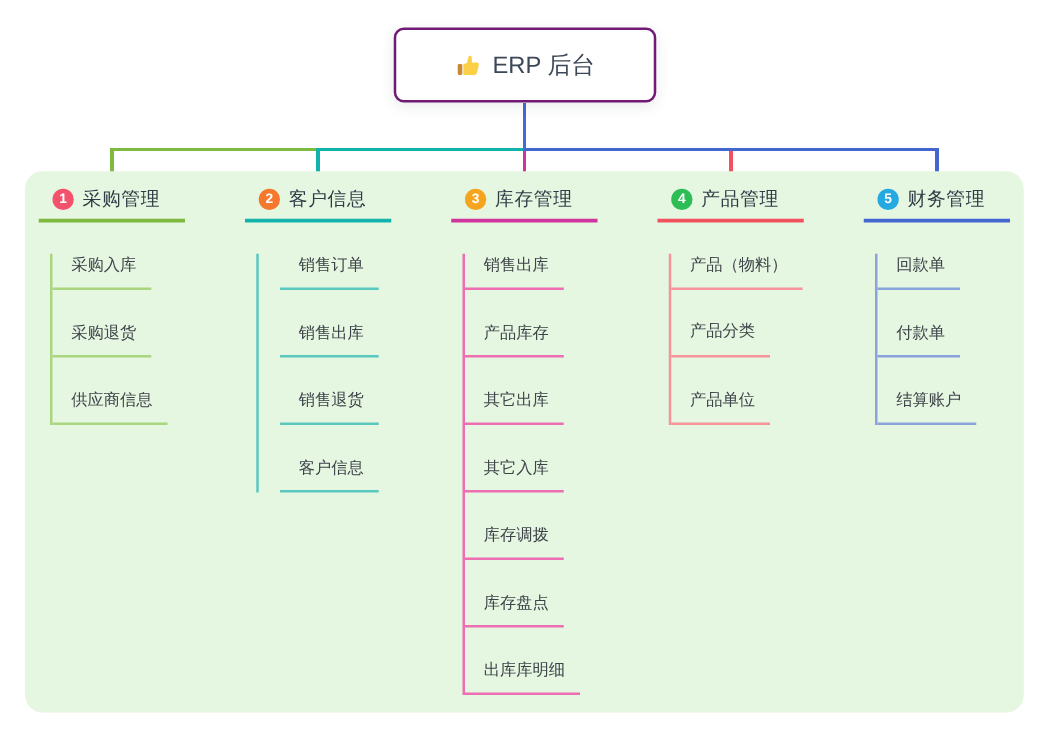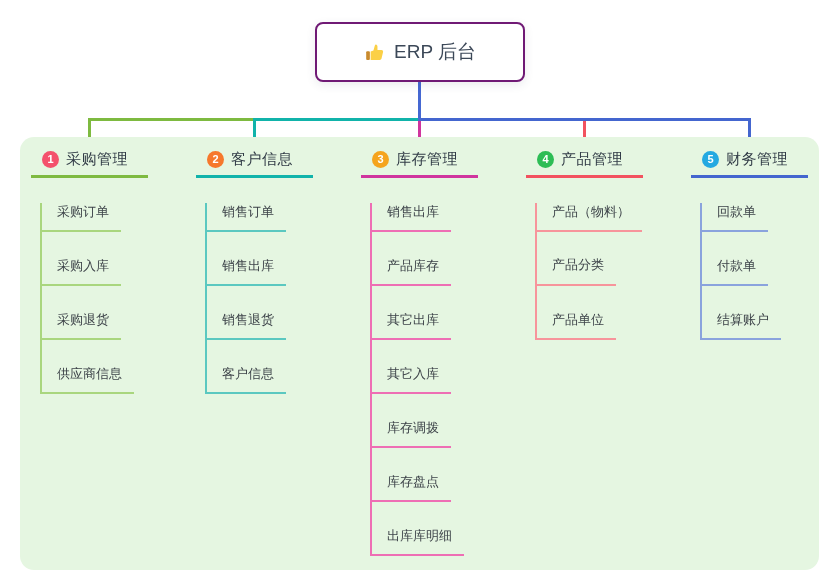--- a/index.html
+++ b/index.html
@@ -65,33 +65,32 @@
     </span>
     <span>ERP 后台</span>
   </div>
 
     <div class="branch" style="left: 31px;">
       <div class="branch-header" style="border-bottom-color: rgb(126, 186, 64);">
         <span class="badge" style="background: rgb(244, 81, 108);">1</span>
         <span class="branch-label">采购管理</span>
       </div>
       <div class="children" style="border-left-color: rgb(169, 214, 126);">
-        <div class="child" style="border-bottom-color: rgb(169, 214, 126);">采购订单</div>
         <div class="child" style="border-bottom-color: rgb(169, 214, 126);">采购入库</div>
         <div class="child" style="border-bottom-color: rgb(169, 214, 126);">采购退货</div>
         <div class="child" style="border-bottom-color: rgb(169, 214, 126);">供应商信息</div>
       </div>
     </div>
 
     <div class="branch" style="left: 196px;">
       <div class="branch-header" style="border-bottom-color: rgb(17, 179, 170);">
         <span class="badge" style="background: rgb(246, 120, 44);">2</span>
         <span class="branch-label">客户信息</span>
       </div>
-      <div class="children" style="border-left-color: rgb(91, 200, 192);">
+      <div class="children" style="border-left-color: rgb(91, 200, 192); padding-left: 17px;">
         <div class="child" style="border-bottom-color: rgb(91, 200, 192);">销售订单</div>
         <div class="child" style="border-bottom-color: rgb(91, 200, 192);">销售出库</div>
         <div class="child" style="border-bottom-color: rgb(91, 200, 192);">销售退货</div>
         <div class="child" style="border-bottom-color: rgb(91, 200, 192);">客户信息</div>
       </div>
     </div>
 
     <div class="branch" style="left: 361px;">
       <div class="branch-header" style="border-bottom-color: rgb(208, 53, 158);">
         <span class="badge" style="background: rgb(245, 164, 29);">3</span>

